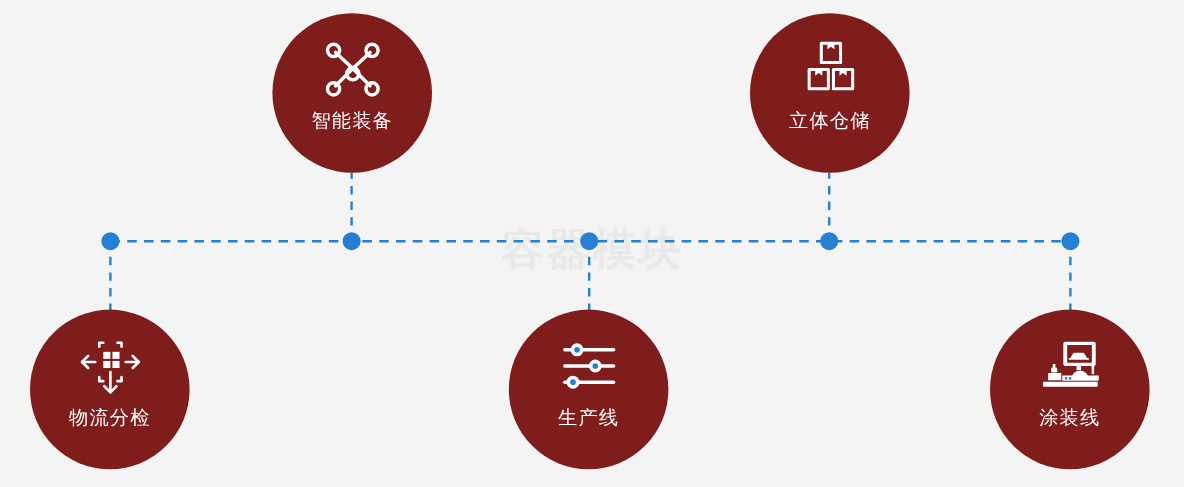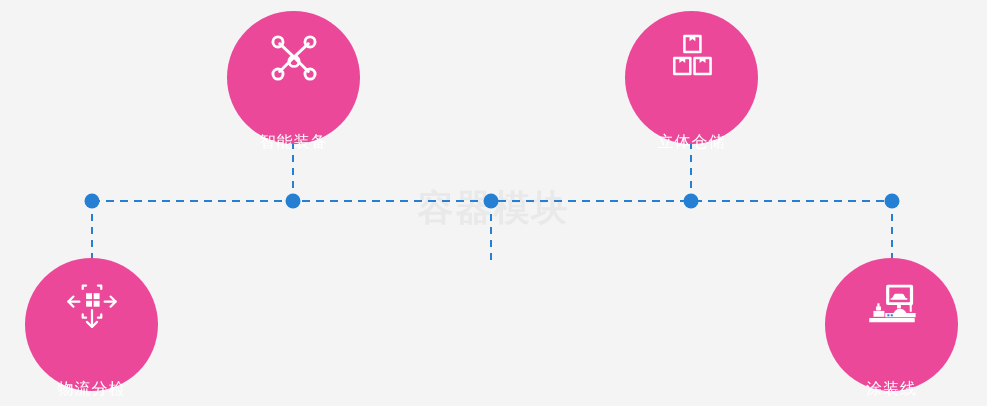--- a/index.html
+++ b/index.html
@@ -46,28 +46,27 @@
     height: 406px;
     z-index: 2;
   }
 
   
   .node-circle {
     position: absolute;
     width: 133px;
     height: 133px;
     border-radius: 50%;
-    background: #ec4899;
+    background: #7f1d1d;
     z-index: 3;
     display: flex;
     flex-direction: column;
     align-items: center;
     justify-content: flex-start;
     box-sizing: border-box;
-    gap: 40px;
   }
   .node-circle .ico {
     margin-top: 20px;
     width: 54px;
     height: 54px;
     display: block;
   }
   .node-circle .ico svg {
     width: 54px;
     height: 54px;
@@ -172,20 +171,33 @@
         <line x1="47" y1="28" x2="60" y2="28"></line>
         <polyline points="54,22 60,28 54,34"></polyline>
 
         <line x1="32" y1="38" x2="32" y2="58"></line>
         <polyline points="26,52 32,58 38,52"></polyline>
       </svg>
     </span>
     <span class="node-label">物流分检</span>
   </div>
 
+  <div class="node-circle pos-prodline">
+    <span class="ico">
+      <svg viewBox="0 0 64 64" xmlns="http://www.w3.org/2000/svg" fill="none" stroke="#ffffff" stroke-width="3.6" stroke-linecap="round">
+        <line x1="8" y1="16" x2="56" y2="16"></line>
+        <circle cx="20" cy="16" r="4.6" fill="#1f82d3"></circle>
+        <line x1="8" y1="32" x2="56" y2="32"></line>
+        <circle cx="38" cy="32" r="4.6" fill="#1f82d3"></circle>
+        <line x1="8" y1="48" x2="56" y2="48"></line>
+        <circle cx="16" cy="48" r="4.6" fill="#1f82d3"></circle>
+      </svg>
+    </span>
+    <span class="node-label">生产线</span>
+  </div>
 
   <div class="node-circle pos-paint">
     <span class="ico">
       <svg viewBox="0 0 64 64" xmlns="http://www.w3.org/2000/svg">
         <g fill="#ffffff">
 
           <path d="M27 8 h28 a2 2 0 0 1 2 2 v20 a2 2 0 0 1 -2 2 h-28 a2 2 0 0 1 -2 -2 v-20 a2 2 0 0 1 2 -2 z
                    m1.8 3.2 v17.6 h24.4 v-17.6 z"></path>
 
           <path d="M32 24 l2.4 -4.2 a2 2 0 0 1 1.7 -1 h8.2 a2 2 0 0 1 1.7 1 L48.4 24 h1.8 v1.9 h-19.8 V24 z"></path>

